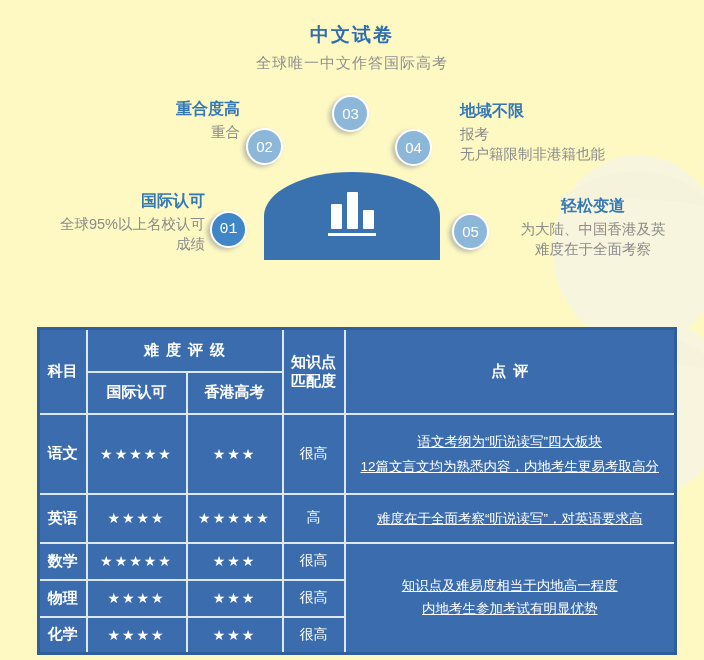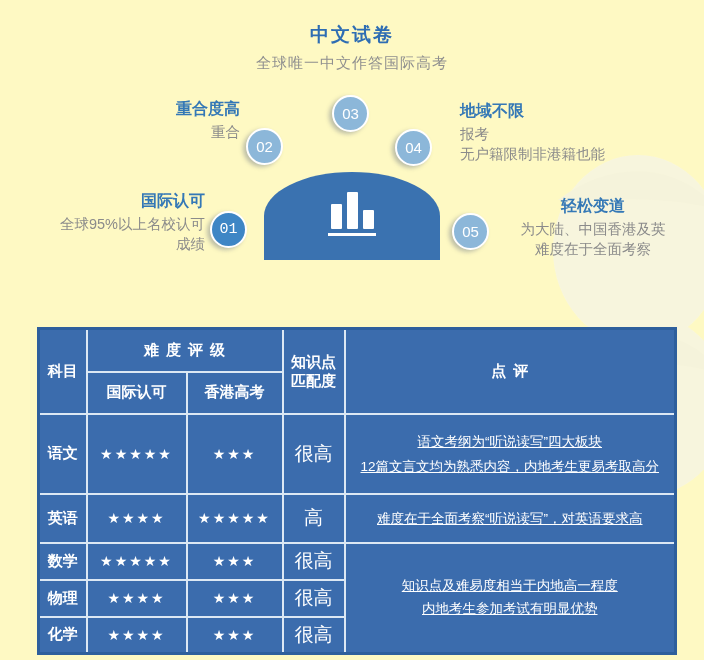--- a/index.html
+++ b/index.html
@@ -70,21 +70,21 @@
   th.sp-wide { letter-spacing: 7px; text-indent: 7px; }
   .tr-h1 { height: 43px; }
   .tr-h2 { height: 42px; }
   .tr-r0 { height: 80px; }
   .tr-r1 { height: 49px; }
   .tr-r2 { height: 37px; }
   .tr-r3 { height: 37px; }
   .tr-r4 { height: 37px; }
   td.subject { font-size: 15px; font-weight: bold; }
   td.stars { font-size: 14px; letter-spacing: 2px; }
-  td.match { font-size: 19px; }
+  td.match { font-size: 14px; }
   td.comment { font-size: 13.5px; }
   td.comment .cline { line-height: 25px; text-decoration: underline; }
   td.comment-merged .cline { line-height: 16px; margin: 7px 0; }
   .hdr-line { line-height: 19px; }
 </style>
 </head>
 <body>
 
 <div class="canvas">
 

